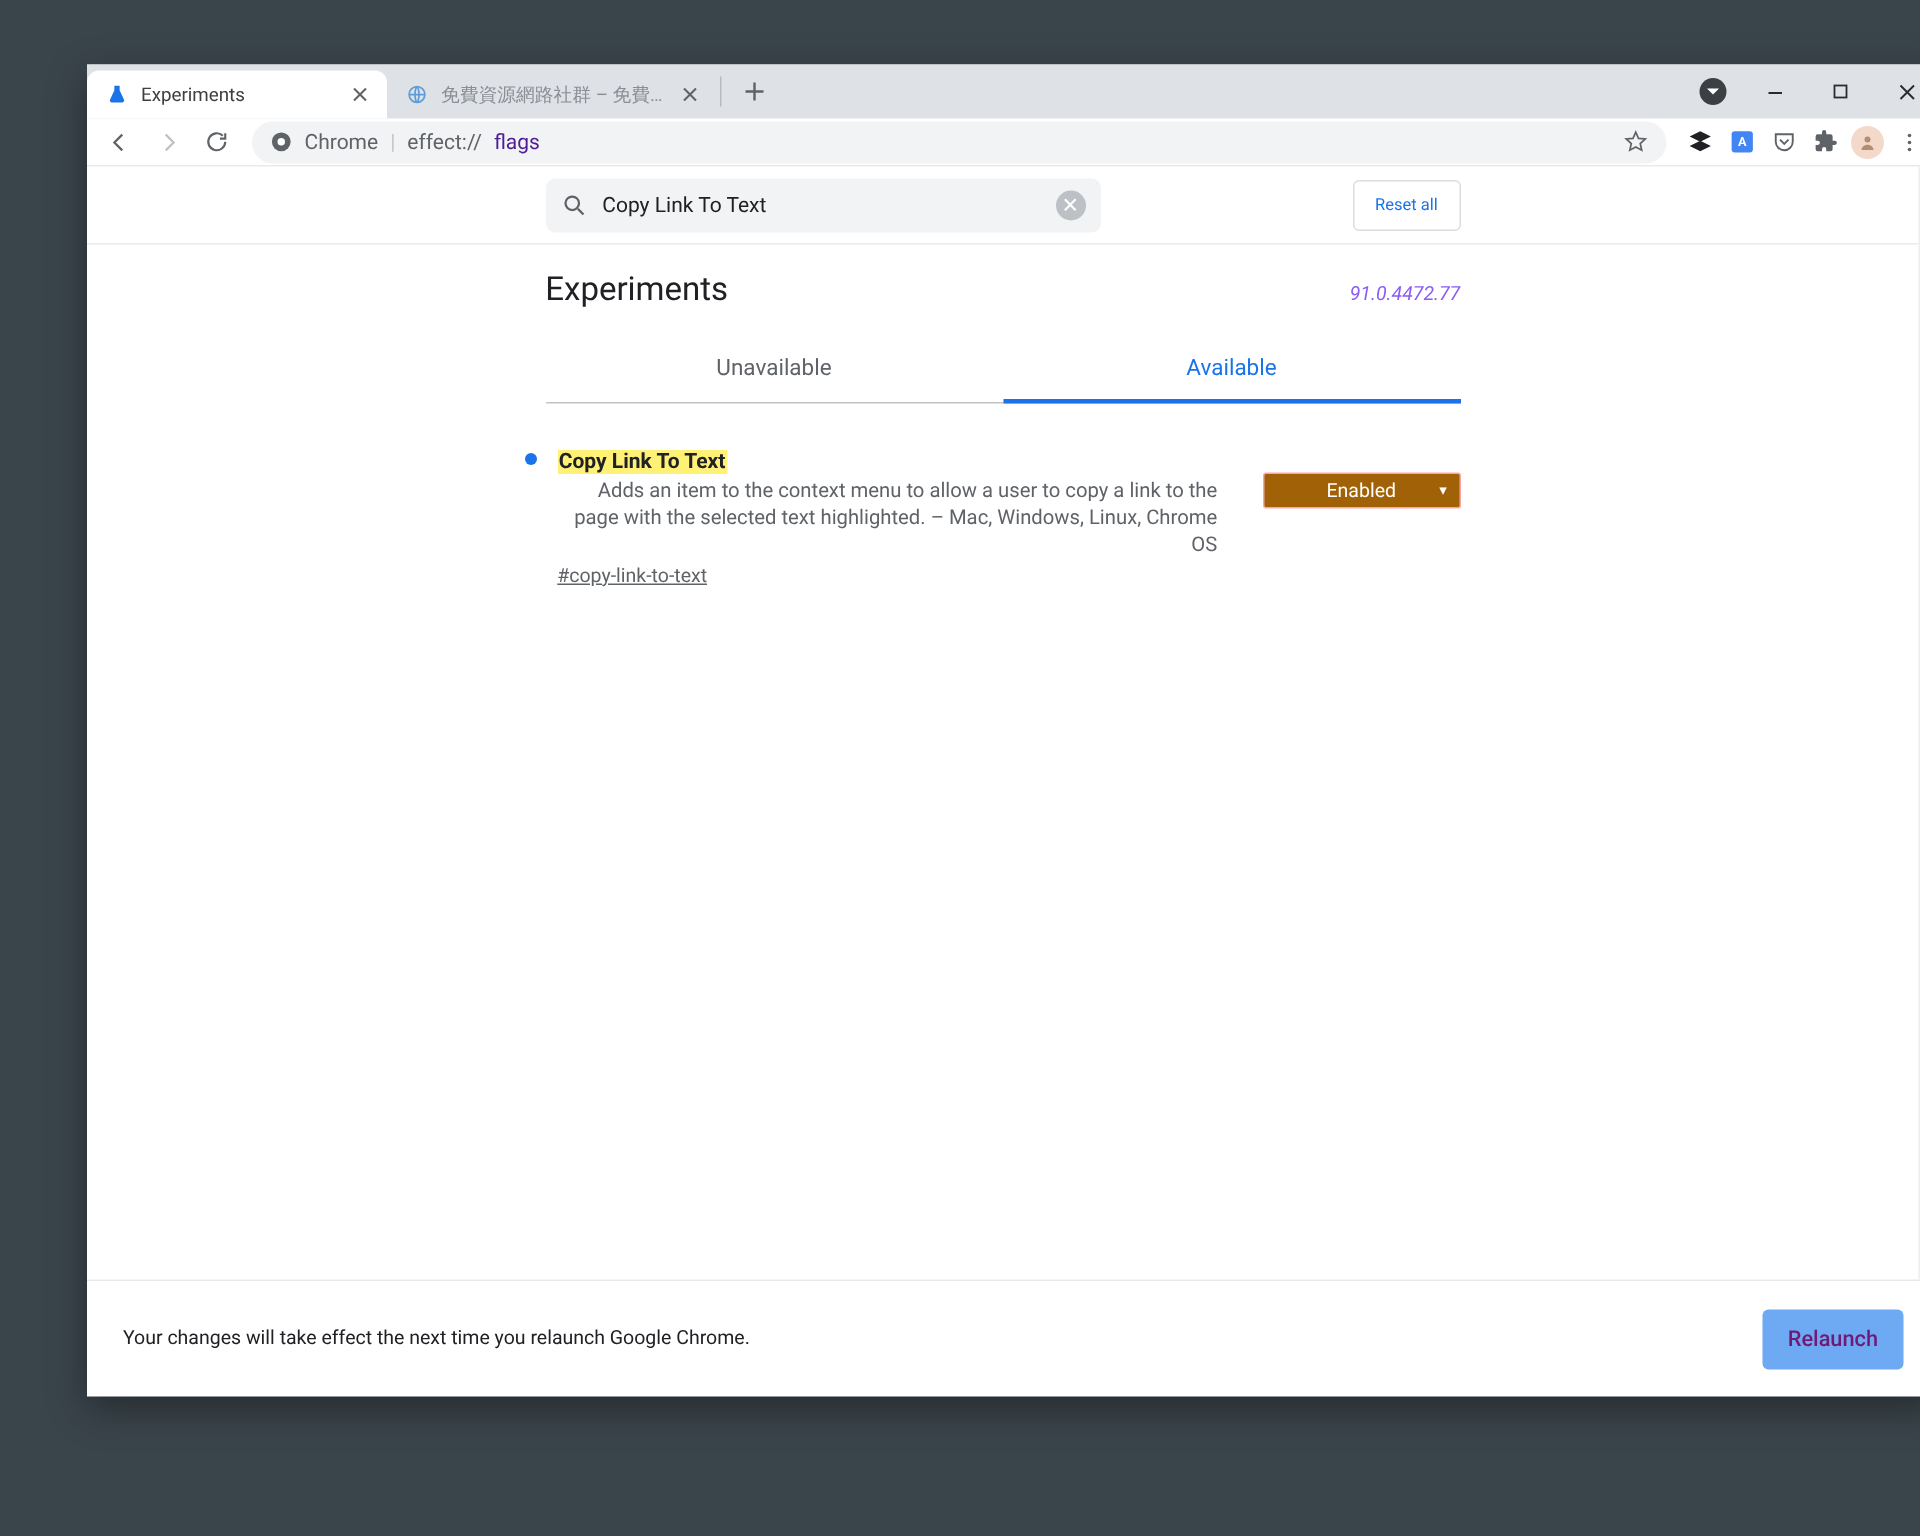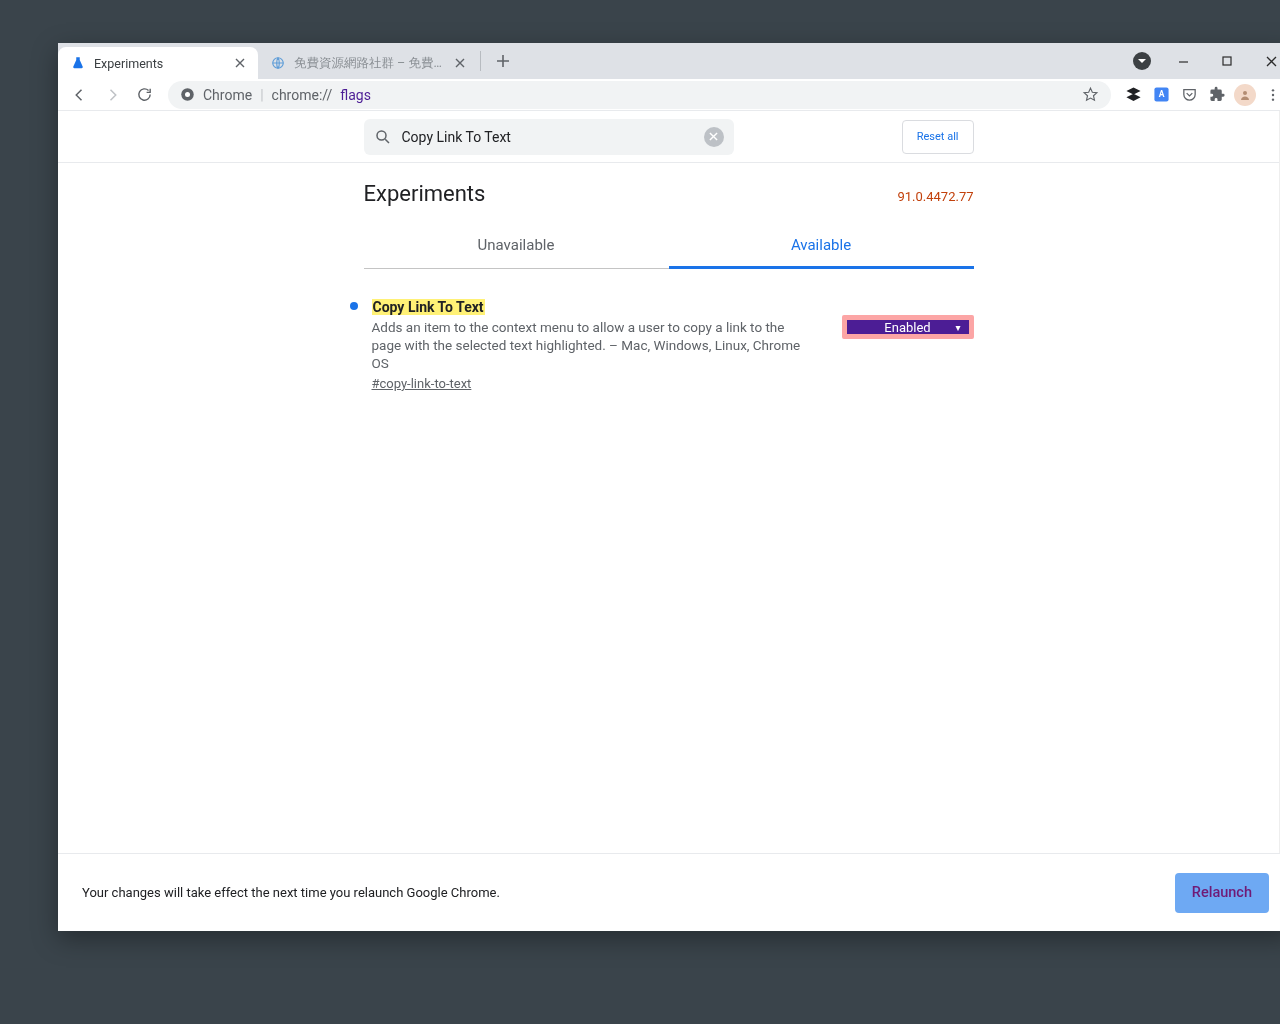--- a/index.html
+++ b/index.html
@@ -51,34 +51,34 @@
   .topbar { height:52px; border-bottom:1px solid #e8eaed; display:flex; align-items:center; justify-content:center; }
   .topbar-inner { width:610px; display:flex; align-items:center; gap:16px; }
   .search { flex:1; max-width:370px; height:36px; background:#f1f3f4; border-radius:6px; display:flex; align-items:center; padding:0 10px; gap:10px; color:#3c4043; }
   .search input { border:none; outline:none; background:transparent; font-size:14px; color:#202124; flex:1; }
   .search .clear { width:20px; height:20px; border-radius:50%; background:#bdc1c6; display:flex; align-items:center; justify-content:center; color:#fff; font-size:11px; }
   .reset { margin-left:auto; height:34px; padding:0 14px; border:1px solid #dadce0; border-radius:4px; background:#fff; color:#1a73e8; font-size:11px; display:flex; align-items:center; }
 
   .body-center { width:610px; margin:0 auto; }
   .head-row { display:flex; align-items:baseline; justify-content:space-between; margin-top:18px; }
   .head-row h1 { font-size:22px; font-weight:400; color:#202124; }
-  .head-row .ver { font-size:13px; color:#c2410c; }
+  .head-row .ver { font-size:13px; color:#8b5cf6;font-style:italic; }
 
   .tabs2 { display:flex; margin-top:20px; border-bottom:1px solid #c4c4c4; }
   .tabs2 .t2 { flex:1; text-align:center; padding:10px 0 12px; font-size:15px; color:#5f6368; }
   .tabs2 .t2.active { color:#1a73e8; border-bottom:3px solid #1a73e8; margin-bottom:-1px; }
 
   .flag { margin-top:28px; display:flex; gap:14px; }
   .flag .dot { width:8px; height:8px; background:#1a73e8; border-radius:50%; margin-top:5px; flex-shrink:0; margin-left:-14px; }
   .flag .info { flex:1; padding-right:16px; }
   .flag .info .ftitle { display:inline-block; font-size:14px; font-weight:700; color:#202124; background:#fff176; padding:0 1px; }
-  .flag .info .fdesc { font-size:13.5px; color:#5f6368; margin-top:2px; line-height:1.35; }
+  .flag .info .fdesc { font-size:13.5px; color:#5f6368; margin-top:2px; line-height:1.35;text-align:right; }
   .flag .info .ftag { font-size:13px; color:#5f6368; text-decoration:underline; margin-top:2px; display:inline-block; }
   .flag .sel { width:132px; align-self:flex-start; margin-top:18px; }
-  .flag .sel .selbox { height:24px; background:#4c1d95; color:#fff; border:5px solid #fca5a5; font-size:13px; display:flex; align-items:center; justify-content:center; position:relative; border-radius:2px; }
+  .flag .sel .selbox { height:24px; background:#a16207; color:#fff; border:1px solid #fca5a5; font-size:13px; display:flex; align-items:center; justify-content:center; position:relative; border-radius:2px; }
   .flag .sel .selbox .chev { position:absolute; right:8px; font-size:10px; }
 
   
   .bottombar { height:78px; border-top:1px solid #e8eaed; display:flex; align-items:center; padding:0 24px; }
   .bottombar .msg { font-size:13px; color:#202124; }
   .bottombar .relaunch { margin-left:auto; background:#6ea9f3; color:#701a75; border:none; height:40px; padding:0 17px; border-radius:4px; font-size:14.5px; font-weight:500; }
 
   svg { display:block; }
 </style>
 </head>
@@ -164,21 +164,21 @@
 
     <div class="omnibox">
       <span>
         <svg width="15" height="15" viewBox="0 0 24 24">
             <circle cx="12" cy="12" r="10" fill="#5f6368"></circle>
             <circle cx="12" cy="12" r="4" fill="#fff"></circle>
           </svg>
       </span>
       <span>Chrome</span>
       <span style="color:#c2c5c9">|</span>
-      <span>chrome://</span>
+      <span>effect://</span>
         <span class="url-strong">flags</span>
       <span class="star">
         <svg width="17" height="17" viewBox="0 0 24 24">
             <path fill="none" stroke="#5f6368" stroke-width="1.6" d="M12 3l2.6 5.8 6.4.6-4.8 4.3 1.4 6.3L12 17l-5.6 3 1.4-6.3L3 9.4l6.4-.6z"></path>
           </svg>
       </span>
     </div>
 
     <div class="ext-row">
       <div class="ext">

